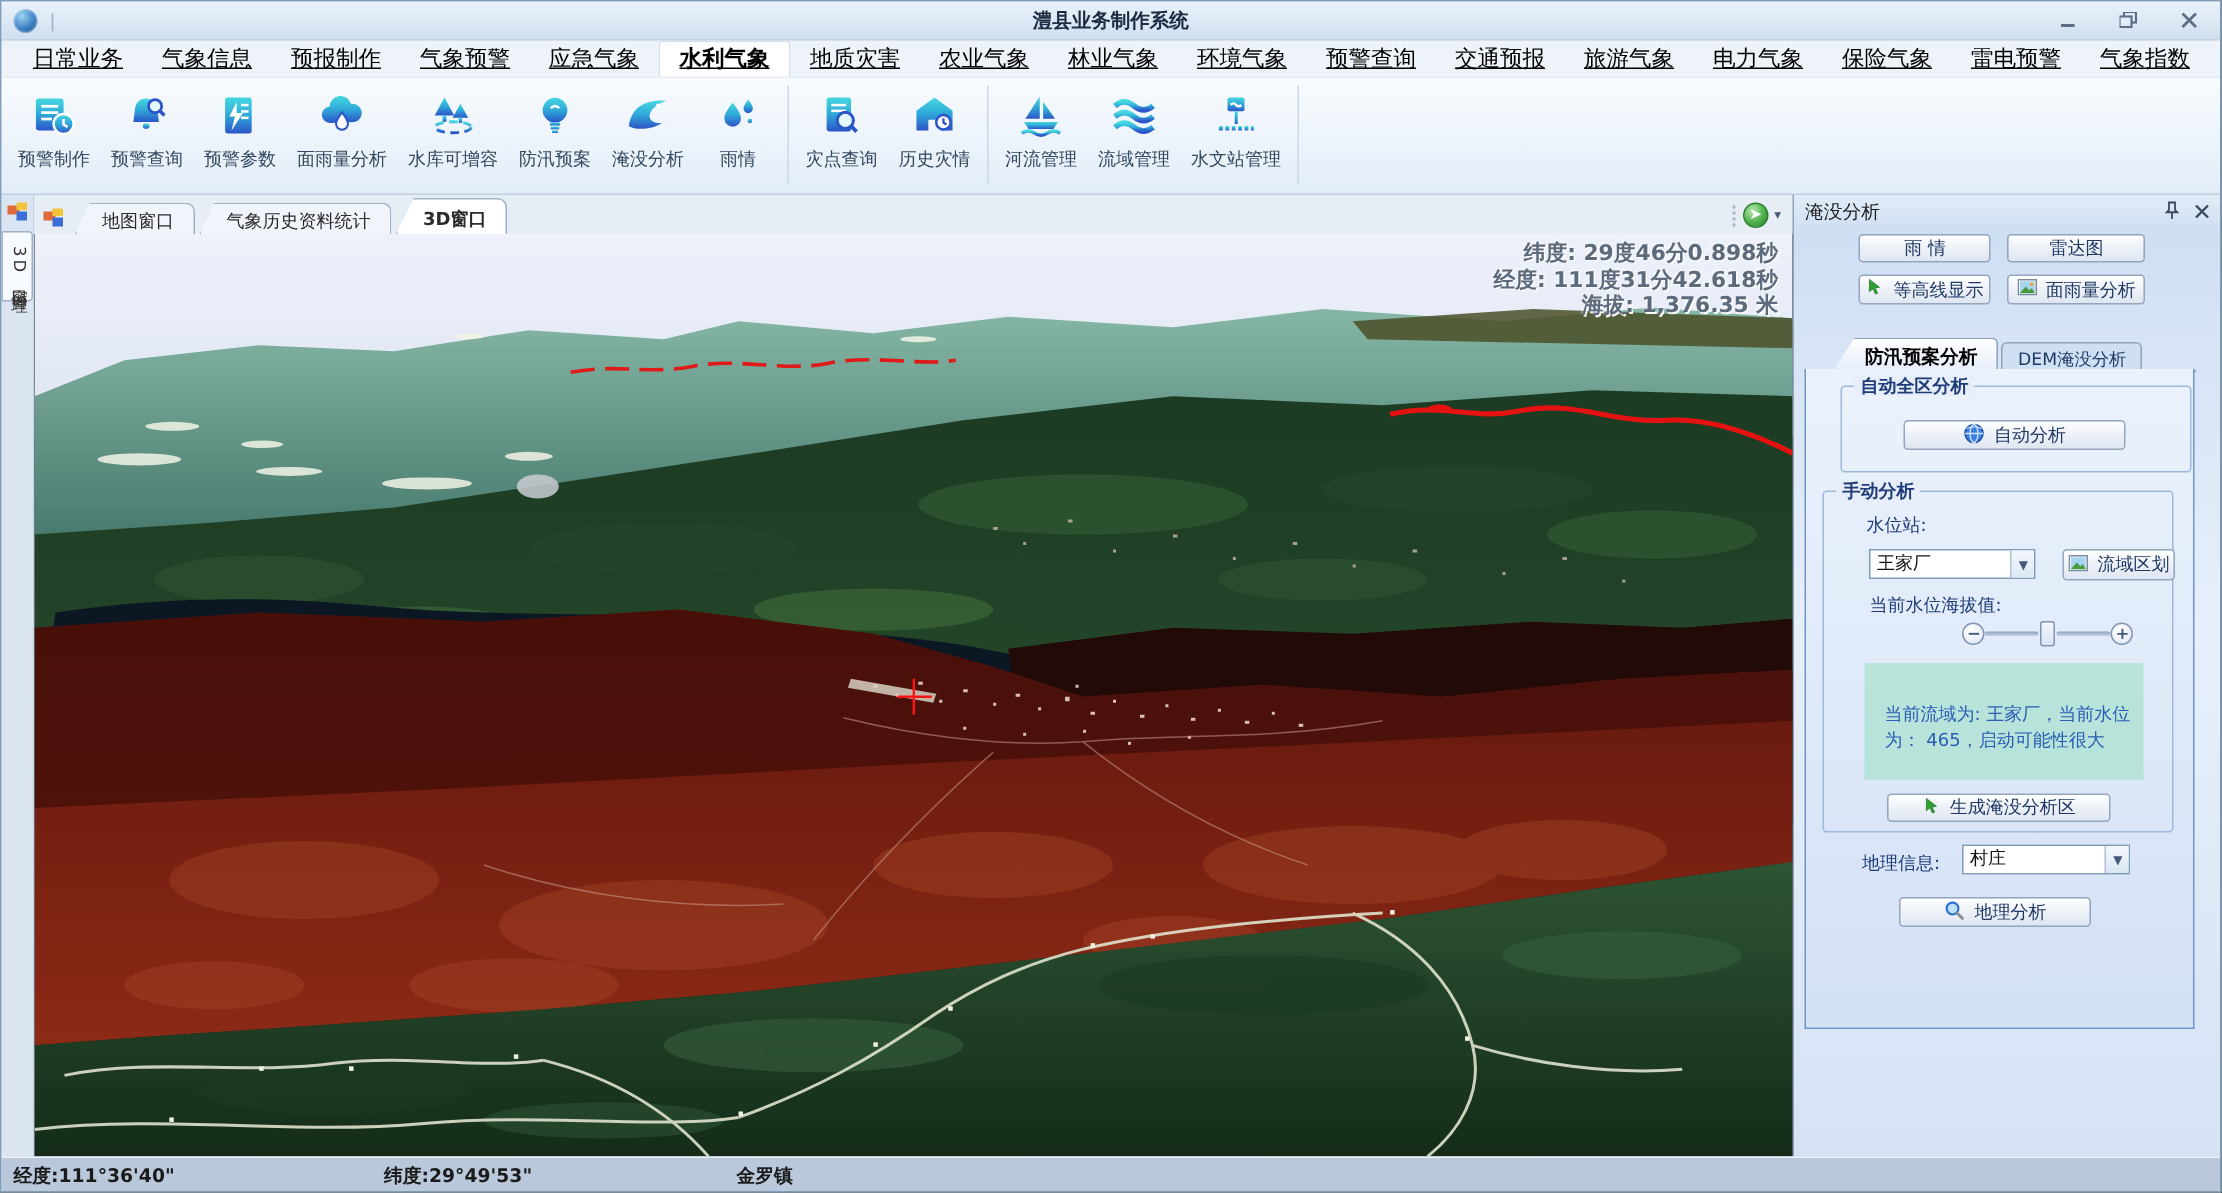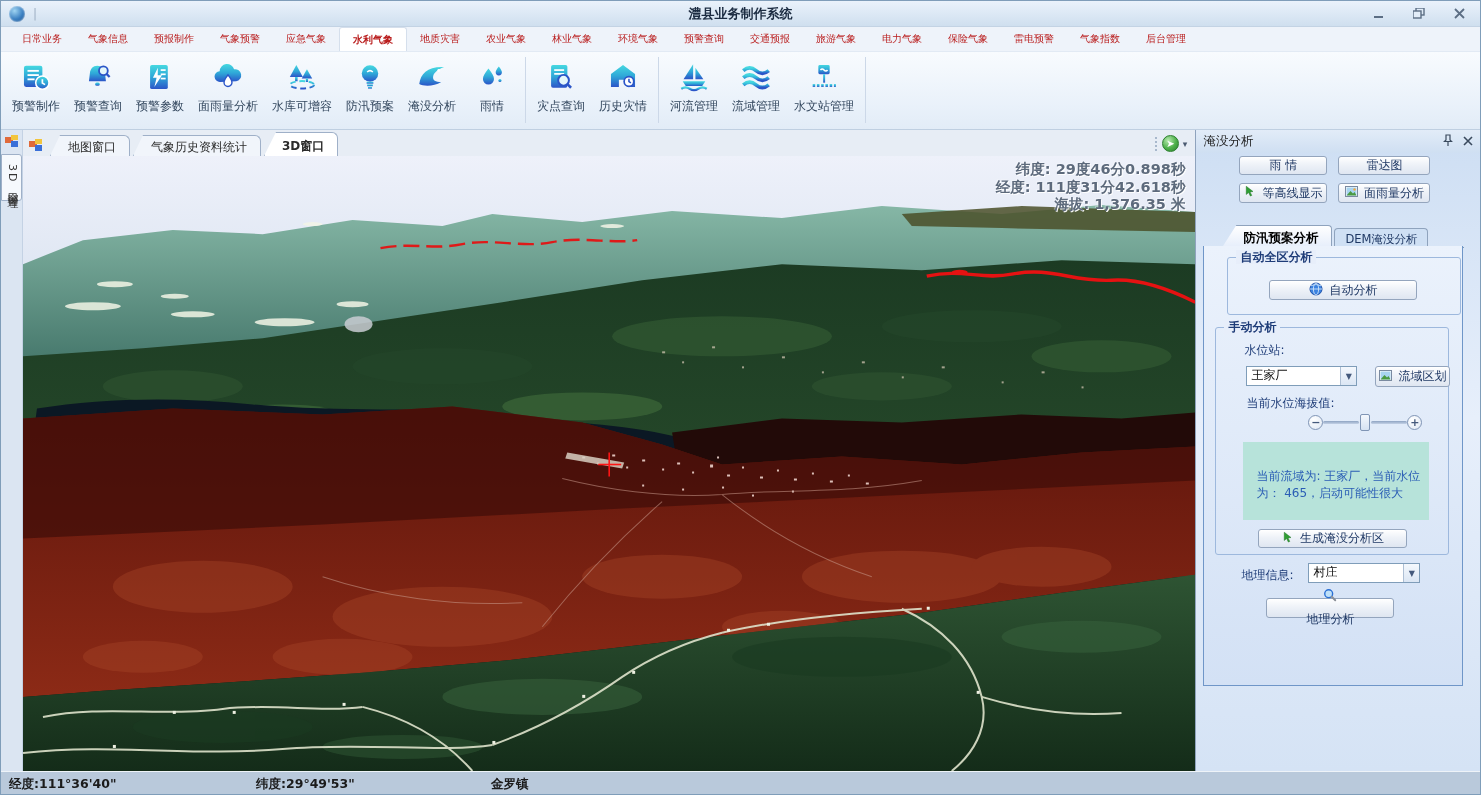--- a/index.html
+++ b/index.html
@@ -10,21 +10,21 @@
   .titlebar { height:26px; background:linear-gradient(#eaf2fb,#cfdfef); display:flex; align-items:center; padding:0 8px; position:relative; border-bottom:1px solid #c3d3e4; }
   .app-icon { width:16px; height:16px; border-radius:50%; background:radial-gradient(circle at 35% 30%,#9fd4f2,#3a7fc1 55%,#1c4f8a); box-shadow:inset 0 0 2px #fff; }
   .tb-sep { color:#9fb0c4; margin:0 8px; font-size:12px; }
   .tb-title { position:absolute; left:0; right:0; text-align:center; font-size:13px; font-weight:bold; color:#1c2c42; pointer-events:none; }
   .tb-ctrls { margin-left:auto; display:flex; gap:14px; align-items:center; z-index:2; }
   .tb-btn { width:26px; height:16px; display:flex; align-items:center; justify-content:center; color:#5c6e84; font-size:12px; cursor:default; }
   .tb-btn svg { display:block; }
 
   
   .menubar { height:25px; background:#eef3fa; display:flex; align-items:stretch; padding-left:8px; border-bottom:1px solid #e2eaf4; }
-  .menu-item { padding:4px 13px; font-size:10px; color:#b91c1c; white-space:nowrap; display:flex; align-items:center; }
+  .menu-item { padding:4px 13px; font-size:15px; color:#000000; white-space:nowrap; display:flex; align-items:center;text-decoration:underline; }
   .menu-item.active { background:#ffffff; border:1px solid #d5dfec; border-bottom:none; border-radius:3px 3px 0 0; font-weight:bold; }
 
   
   .ribbon { height:78px; background:linear-gradient(#f8fbfe,#e9f1fa 70%,#e2ecf7); border-bottom:1px solid #bfcfe1; display:flex; align-items:flex-start; padding:5px 4px 0 4px; }
   .ritem { display:flex; flex-direction:column; align-items:center; gap:3px; padding:2px 7px; min-width:58px; }
   .ritem .ricon { height:36px; display:flex; align-items:center; }
   .ritem .rlabel { font-size:12px; color:#33475e; white-space:nowrap; }
   .rsep { width:1px; align-self:stretch; background:#ccd8e8; margin:0 4px 6px 4px; }
 
   
@@ -582,21 +582,21 @@
                   </svg></span>
               <span>生成淹没分析区</span>
             </div>
           </div>
 
           <span class="flabel" style="left:37px;top:321px;">地理信息:</span>
           <div class="combo" style="left:104px;top:317px;width:112px;">
             <span class="cval">村庄</span>
             <span class="cbtn">▼</span>
           </div>
-          <div class="btn" style="left:62px;top:352px;width:128px;height:20px;flex-direction:column;">
+          <div class="btn" style="left:62px;top:352px;width:128px;height:20px;">
             <span><svg width="14" height="14" viewBox="0 0 16 16">
                   <circle cx="6.5" cy="6.5" r="4.5" fill="#bfe0f8" stroke="#2a6fd4" stroke-width="1.6"></circle>
                   <line x1="10" y1="10" x2="14" y2="14" stroke="#8a8f98" stroke-width="2.2" stroke-linecap="round"></line>
                 </svg></span>
             <span>地理分析</span>
           </div>
 
         </div>
       </div>
     </div>

